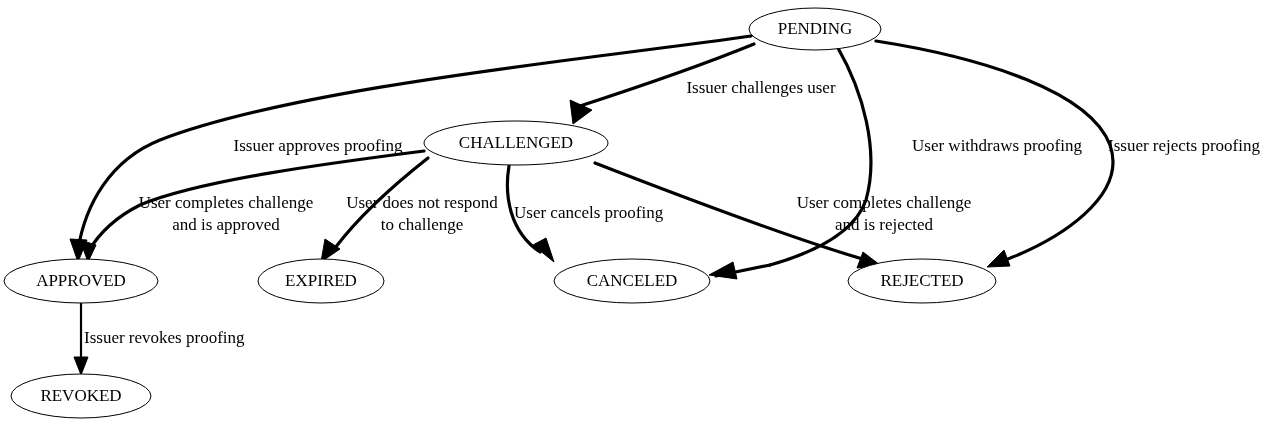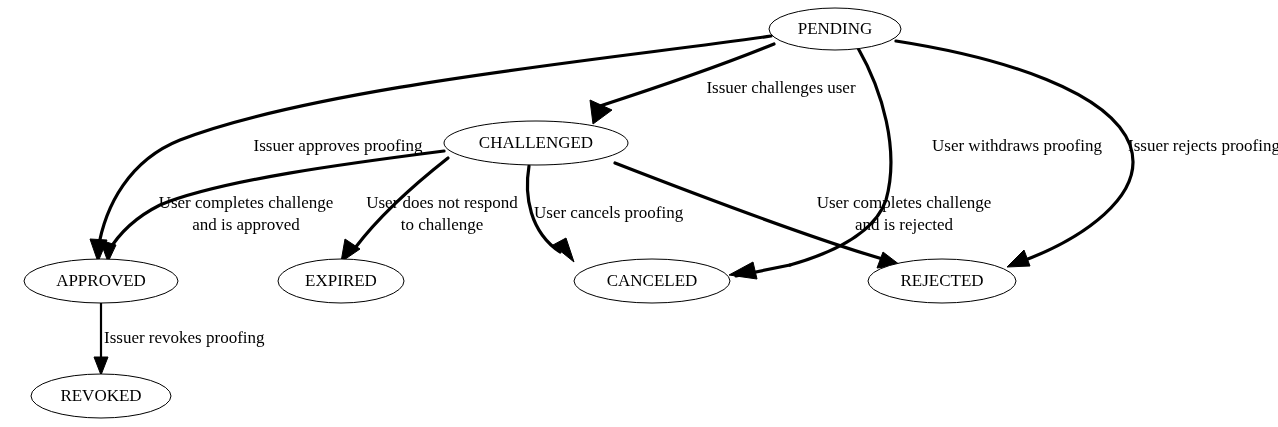--- a/index.html
+++ b/index.html
@@ -11,21 +11,20 @@
   body {
     width: 1278px;
     height: 427px;
     font-family: "Liberation Serif", "DejaVu Serif", serif;
     overflow: hidden;
   }
   #diagram-root {
     position: relative;
     width: 1145px;
     height: 427px;
-    margin-left: 20px;
   }
   svg#graph {
     position: absolute;
     top: 0;
     left: 0;
     width: 1278px;
     height: 427px;
     display: block;
   }
   .node-ellipse {

